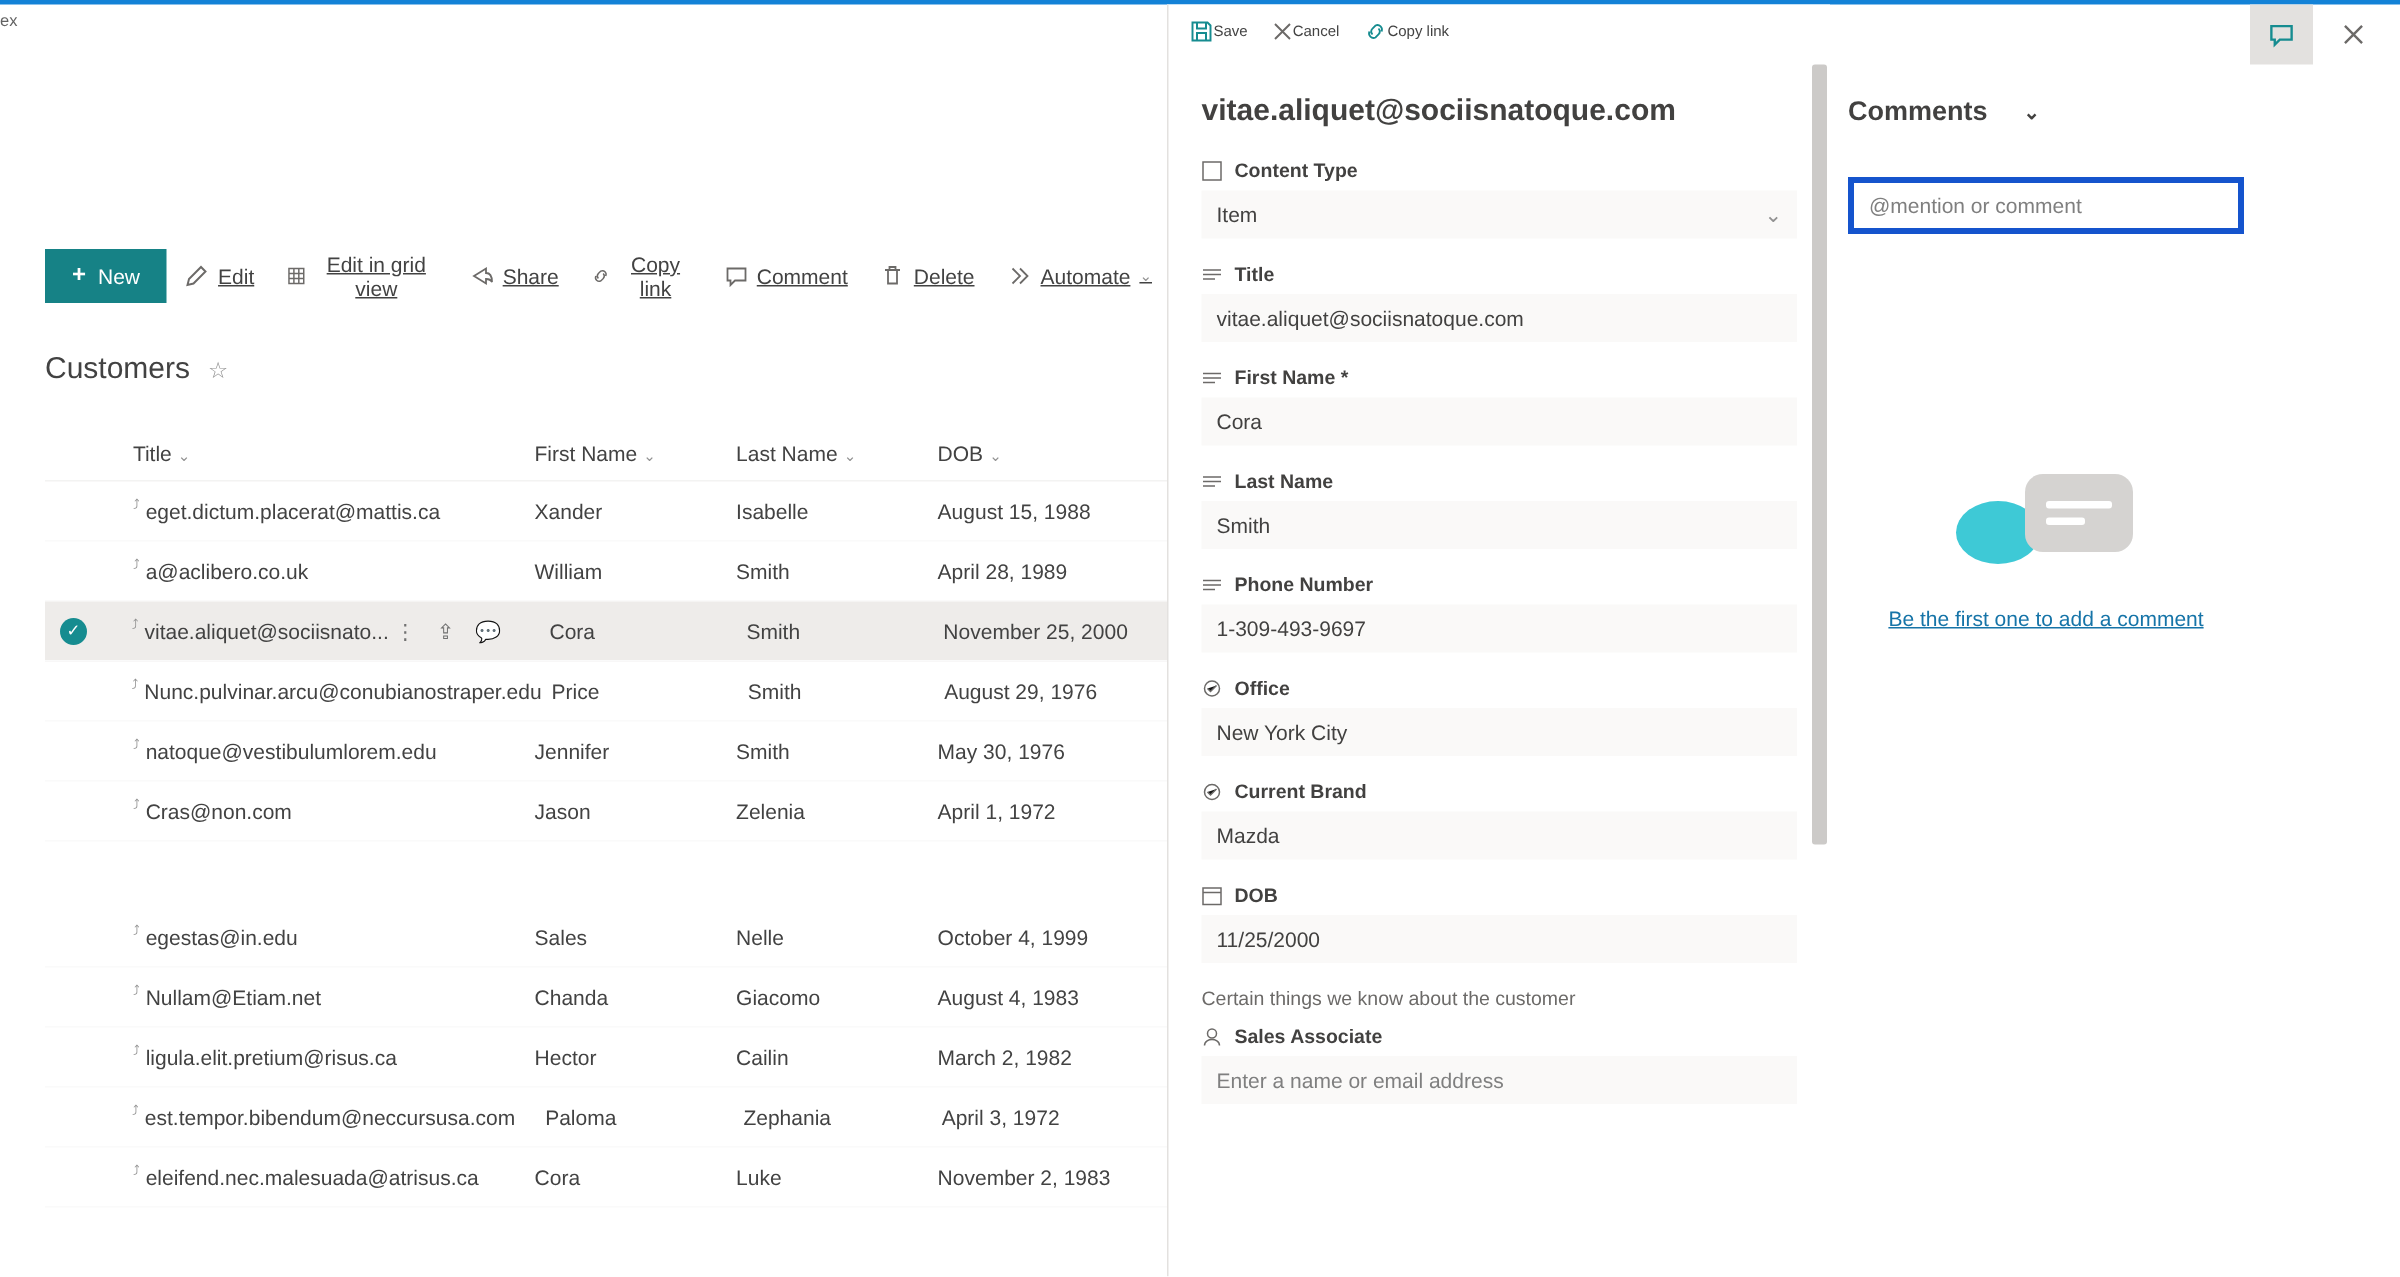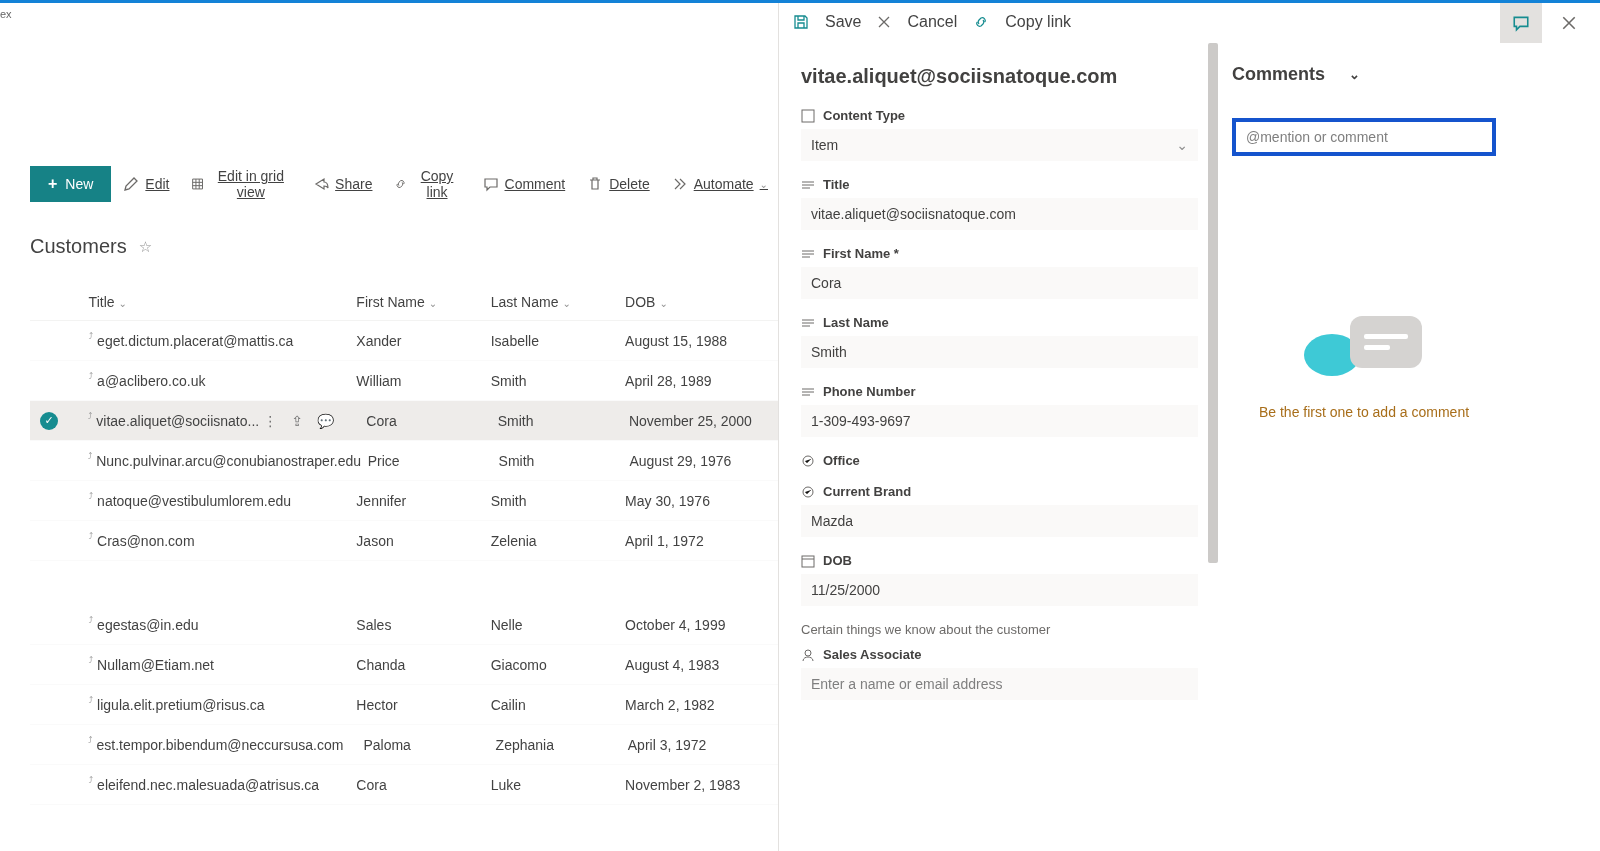--- a/index.html
+++ b/index.html
@@ -145,22 +145,22 @@
   display: flex;
   align-items: center;
   padding: 10px 14px;
   gap: 16px;
 }
 .panel-btn {
   background: transparent;
   border: none;
   display: flex;
   align-items: center;
-  gap: 16px;
-  font-size: 16px;
+  gap: 0;
+  font-size: 10px;
   color: #333;
   cursor: pointer;
 }
 .panel-body {
   padding: 6px 22px 20px 22px;
   overflow-y: auto;
   height: 790px;
 }
 .panel-title {
   font-size: 20px;
@@ -294,21 +294,22 @@
   display:flex;
   flex-direction:column;
   justify-content:center;
   gap:6px;
   padding: 0 14px;
 }
 .bubble2 .line { height:5px; background:#fff; border-radius:2px; }
 .bubble2 .line.short { width: 60%; }
 .empty-text {
   font-size: 14px;
-  color: #a16207;
+  color: #0369a1;
+  text-decoration: underline;
 }
 svg { display: block; }
 </style>
 </head>
 <body>
 
 <div class="top-border"></div>
 <div class="tab-text">ex</div>
 
 <div class="main-area">
@@ -576,20 +577,21 @@
     </div>
 
     <div class="field">
       <div class="field-label">
           <svg class="field-icon" viewBox="0 0 14 14">
             <circle cx="7" cy="7" r="5" fill="none" stroke="#605e5c"></circle>
             <path stroke="#605e5c" d="M4 7l2 2 4-4"></path>
           </svg>
           <span>Office</span>
         </div>
+      <div class="field-value">New York City</div>
     </div>
 
     <div class="field">
       <div class="field-label">
           <svg class="field-icon" viewBox="0 0 14 14">
             <circle cx="7" cy="7" r="5" fill="none" stroke="#605e5c"></circle>
             <path stroke="#605e5c" d="M4 7l2 2 4-4"></path>
           </svg>
           <span>Current Brand</span>
         </div>

